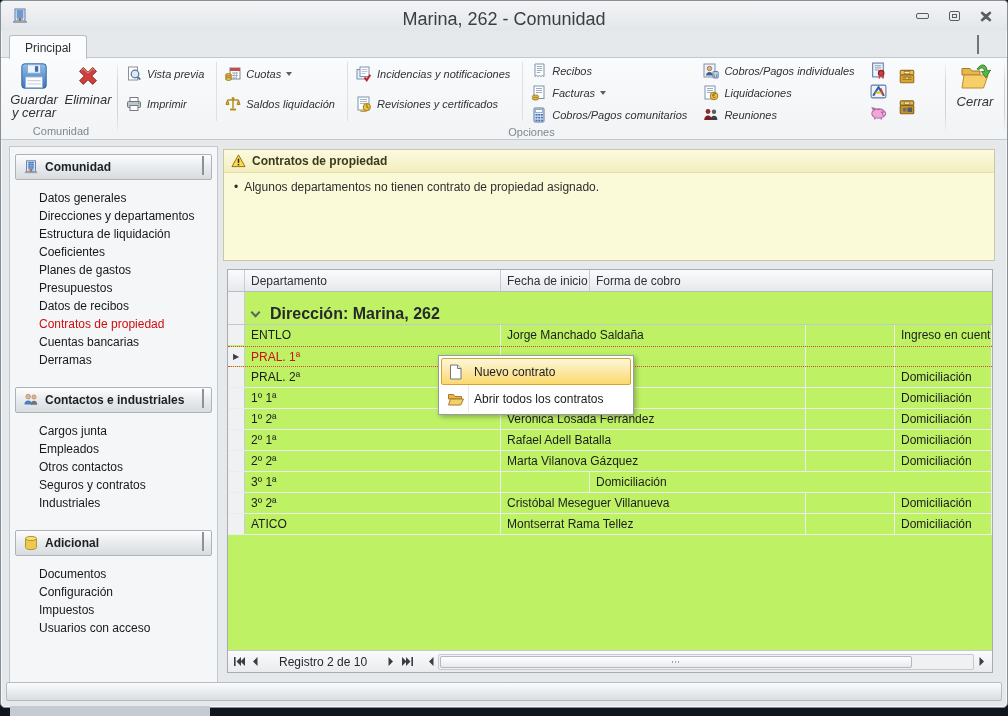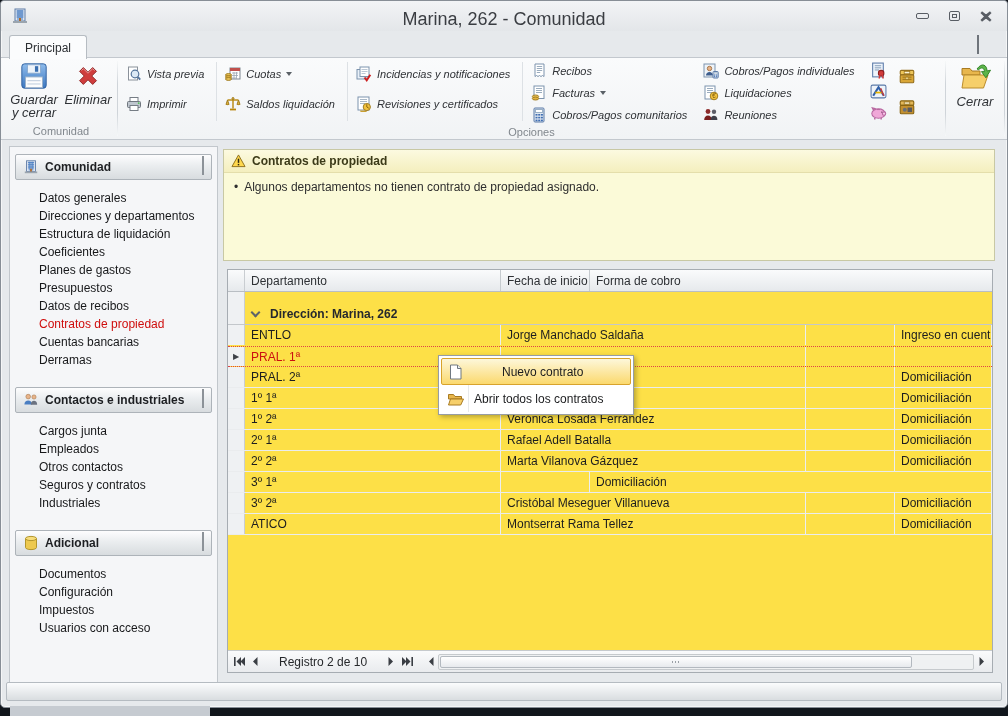--- a/index.html
+++ b/index.html
@@ -75,35 +75,35 @@
   
   .warn{position:absolute;left:222px;top:148px;width:772px;height:112px;box-sizing:border-box;
     background:#fbfad8;border:1px solid #c8c8a4;}
   .warn-head{height:22px;display:flex;align-items:center;padding:0 7px;
     background:linear-gradient(#fcfae0,#f4efbe);border-bottom:1px solid #e4deab;}
   .warn-title{font-weight:bold;font-size:12px;color:#3c3a18;margin-left:6px;}
   .warn-body{padding:7px 10px;font-size:12px;color:#2e2e2e;}
   .warn-body .bullet{margin-right:6px;}
   
   .grid{position:absolute;left:226px;top:268px;width:766px;height:404px;box-sizing:border-box;
-    background:#fde047;border:1px solid #a6acb2;overflow:hidden;}
+    background:#bef264;border:1px solid #a6acb2;overflow:hidden;}
   .ghead{display:flex;height:22px;box-sizing:border-box;border-bottom:1px solid #b9bec3;
     background:linear-gradient(#fafbfc,#e6e9ec);}
   .gh{display:flex;align-items:center;padding:0 6px;font-size:12px;color:#2e3135;
     border-right:1px solid #c6cbcf;box-sizing:border-box;white-space:nowrap;overflow:hidden;}
   .ind{width:17px;flex:none;background:#eff1f3;border-right:1px solid #c9cdd1;box-sizing:border-box;
     display:flex;align-items:center;justify-content:center;align-self:stretch;}
   .ghead .ind{background:linear-gradient(#fafbfc,#e6e9ec);}
   .c-dept{width:256px;flex:none;}
   .c-owner{width:305px;flex:none;}
   .c-fecha{width:89px;flex:none;}
   .c-forma{flex:1;min-width:0;}
   .gspacer{display:flex;height:11px;}
   .ggroup{display:flex;height:22px;box-sizing:border-box;border-bottom:1px solid #c3c7cb;align-items:center;}
-  .ggroup .gg-body{display:flex;align-items:center;padding-left:7px;font-size:12px;font-weight:bold;color:#26292d;}
+  .ggroup .gg-body{display:flex;align-items:center;padding-left:7px;font-size:16px;font-weight:bold;color:#26292d;}
   .chev-down{width:5px;height:5px;border-right:2px solid #5d6369;border-bottom:2px solid #5d6369;
     transform:rotate(45deg);margin:-2px 11px 0 0;}
   .grow{display:flex;height:21px;box-sizing:border-box;border-bottom:1px solid #eaecee;
     font-size:12px;color:#1c1d1f;cursor:pointer;}
   .grow .cell{display:flex;align-items:center;padding:0 6px;border-right:1px solid #eceef0;
     box-sizing:border-box;white-space:nowrap;overflow:hidden;}
   .grow.sel{color:#cc1111;border-top:1px dotted #dd4444;border-bottom:1px dotted #dd4444;}
   .grow:has(+ .sel){border-bottom-color:transparent;}
   .selarrow{font-size:8px;color:#3d4147;line-height:1;}
   
@@ -121,21 +121,21 @@
   .hthumb::after{content:"";position:absolute;left:50%;top:4px;bottom:4px;width:9px;margin-left:-4px;
     background:repeating-linear-gradient(90deg,#9aa0a6 0 1px,transparent 1px 3px);}
   
   .ctxmenu{position:absolute;left:437px;top:354px;width:196px;box-sizing:border-box;
     background:#fff;border:1px solid #979da3;box-shadow:2px 2px 5px rgba(0,0,0,.28);
     padding:2px;z-index:50;}
   .ctxmenu::before{content:"";position:absolute;left:29px;top:2px;bottom:2px;width:1px;background:#e7e9eb;}
   .mi{position:relative;display:flex;align-items:center;height:25px;font-size:12px;color:#1b1c1e;
     padding:0 8px 0 1px;border:1px solid transparent;border-radius:2px;cursor:pointer;}
   .mi .micon{width:24px;display:flex;justify-content:center;margin-right:7px;flex:none;}
-  .mi.hl{background:linear-gradient(#fdf7da,#fbd96e);border-color:#d8a32c;gap:28px;}
+  .mi.hl{background:linear-gradient(#fdf7da,#fbd96e);border-color:#d8a32c;}
   
   .statusbar{position:absolute;left:5px;right:5px;bottom:6px;height:17px;
     border:1px solid #b5bbc1;border-radius:2px;background:linear-gradient(#fbfcfd,#d9dde0);}
 </style>
 </head>
 <body>
 
 <div class="window">
 
   <div class="titlebar">

